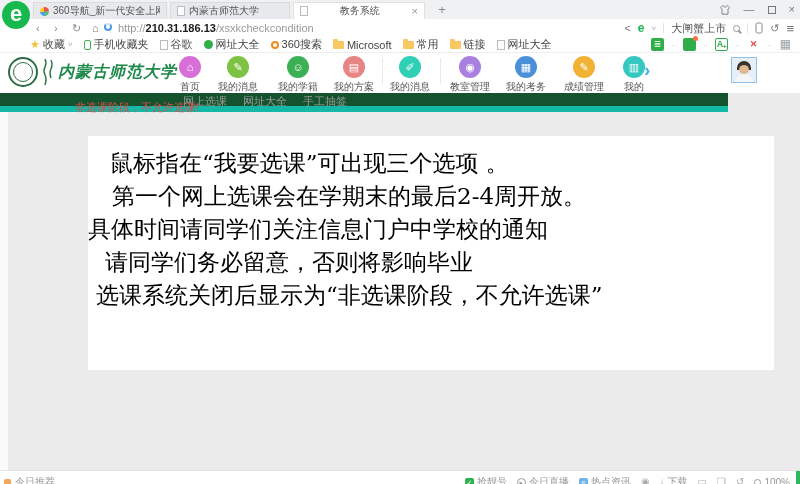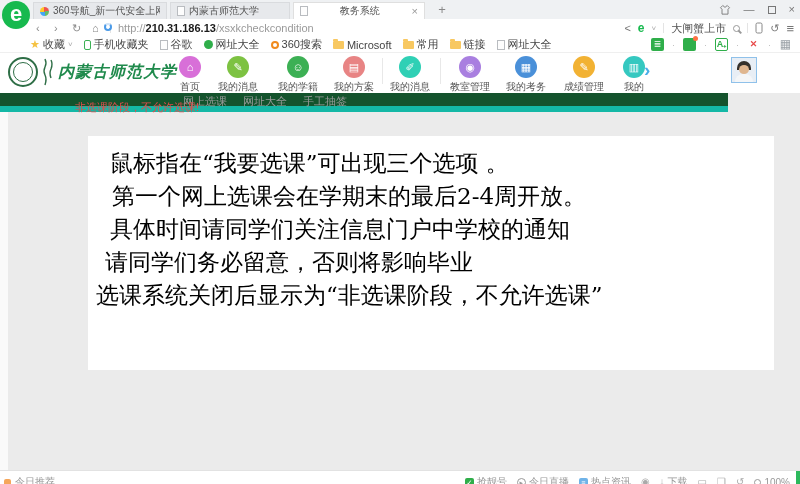--- a/index.html
+++ b/index.html
@@ -73,21 +73,21 @@
   .avatar .body{position:absolute;left:3px;top:16px;width:18px;height:10px;border-radius:8px 8px 0 0;background:#f4f6f8;}
   
   .submenu{position:absolute;left:0;top:93px;width:728px;height:19px;background:#14532d;border-bottom:6px solid #14b8a6;box-sizing:border-box;}
   .sub-item{position:absolute;top:1px;font-size:11px;color:#9a9a9a;white-space:nowrap;}
   .alert-text{position:absolute;left:75px;top:100px;font-size:11px;color:#e14b4b;white-space:nowrap;z-index:3;}
   
   .content{position:absolute;left:0;top:112px;width:800px;height:358px;background:#ebebeb;}
   .left-strip{position:absolute;left:0;top:0;width:8px;height:358px;background:#fafafa;}
   .notice-panel{position:absolute;left:88px;top:24px;width:686px;height:234px;background:#fff;padding-top:11px;box-sizing:border-box;}
   .notice-line{font-family:"DejaVu Serif","Liberation Serif",serif;font-size:23px;color:#000;line-height:33px;white-space:nowrap;}
-  .pl0{padding-left:22px}.pl1{padding-left:24px}.pl2{padding-left:22px}.pl3{padding-left:14px}.pl4{padding-left:8px}.pl5{padding-left:17px}
+  .pl0{padding-left:22px}.pl1{padding-left:24px}.pl2{padding-left:0}.pl3{padding-left:14px}.pl4{padding-left:8px}.pl5{padding-left:17px}
   
   .statusbar{position:absolute;left:0;top:470px;width:800px;height:14px;background:#fff;border-top:1px solid #e2e2e2;box-sizing:border-box;overflow:hidden;}
   .sb-left{position:absolute;left:4px;top:4px;display:flex;align-items:center;gap:4px;font-size:10px;color:#999;}
   .sb-dot{width:7px;height:7px;border-radius:2px;background:#f5a65a;}
   .sb-right{position:absolute;right:10px;top:4px;display:flex;align-items:center;gap:10px;font-size:10px;color:#999;white-space:nowrap;}
   .sb-link{display:flex;align-items:center;gap:3px;}
   .sb-ico{width:9px;height:9px;border-radius:2px;color:#fff;font-size:7px;line-height:9px;text-align:center;}
   .sb-ico.g1{background:#2fae4a;} .sb-ico.g2{background:#fff;border:1px solid #999;border-radius:50%;color:#999;box-sizing:border-box;line-height:7px;}
   .sb-ico.g3{background:#6fb3e8;}
   .sb-tool{color:#aaa;font-size:10px;line-height:10px;}

